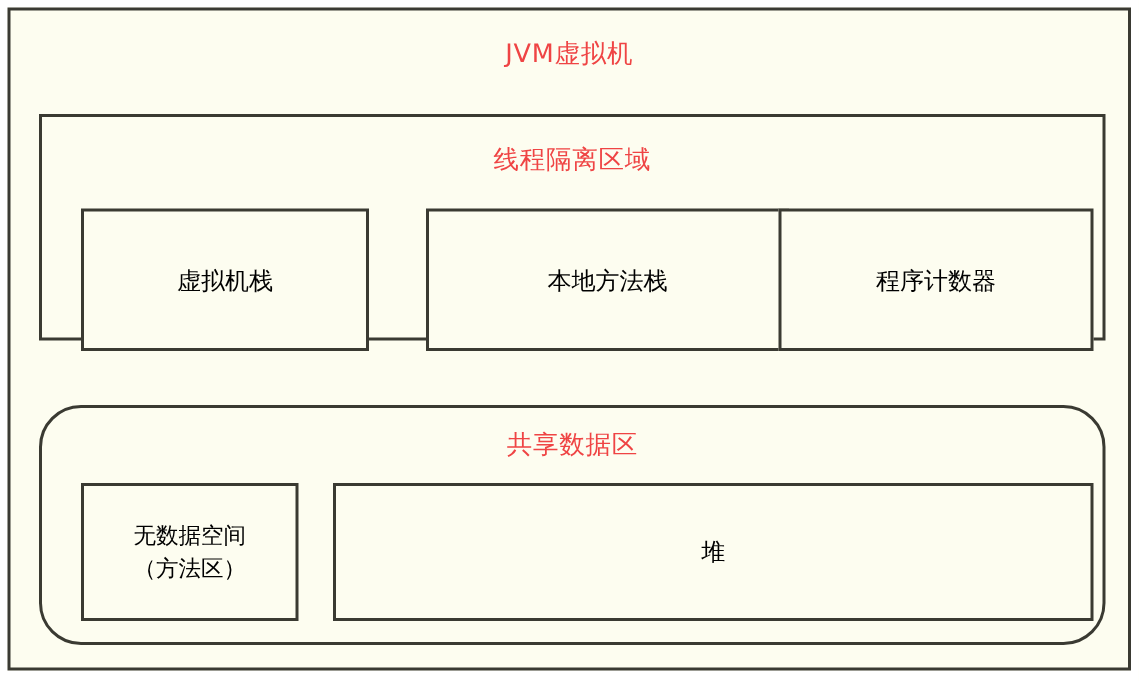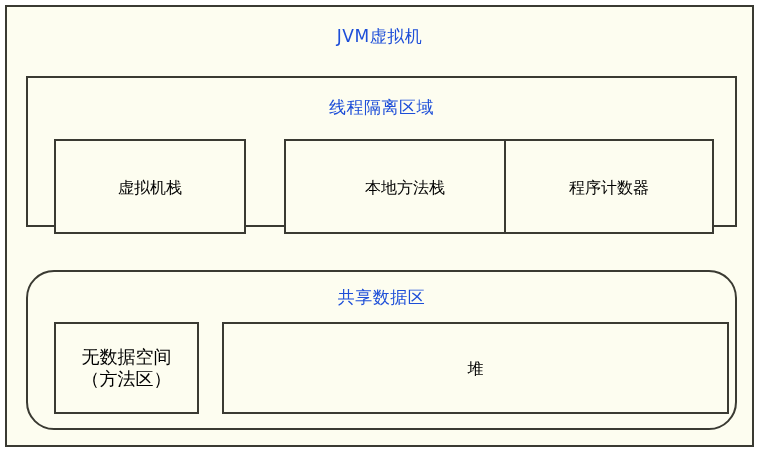--- a/index.html
+++ b/index.html
@@ -31,21 +31,21 @@
     height: 442px;
   }
   .region-title {
     position: absolute;
     left: 0;
     right: 0;
     text-align: center;
     font-size: 17px;
     line-height: 22px;
     letter-spacing: 0.5px;
-    color: #1d4ed8;
+    color: #ef4444;
     white-space: nowrap;
   }
   #jvm-title { top: 18px; }
 
   
   #thread-region {
     left: 19px;
     top: 69px;
     width: 711px;
     height: 151px;
@@ -60,21 +60,21 @@
     height: 95px;
   }
   #native-stack-box {
     left: 236px;
     top: 61px;
     width: 242px;
     height: 95px;
     margin-left: 20px;
   }
   #pc-register-box {
-    left: 476px;
+    left: 491px;
     top: 61px;
     width: 210px;
     height: 95px;
   }
 
   
   #shared-region {
     left: 19px;
     top: 263px;
     width: 711px;
@@ -103,21 +103,21 @@
     right: 0;
     top: 50%;
     transform: translateY(-50%);
     text-align: center;
     font-size: 16px;
     line-height: 23px;
     color: #000000;
     white-space: pre-line;
   }
   .leaf-label.small {
-    font-size: 18px;
+    font-size: 15px;
     line-height: 22px;
   }
 </style>
 </head>
 <body>
 
 <div class="box" id="jvm-box">
 
   <div class="region-title" id="jvm-title">JVM虚拟机</div>
 

